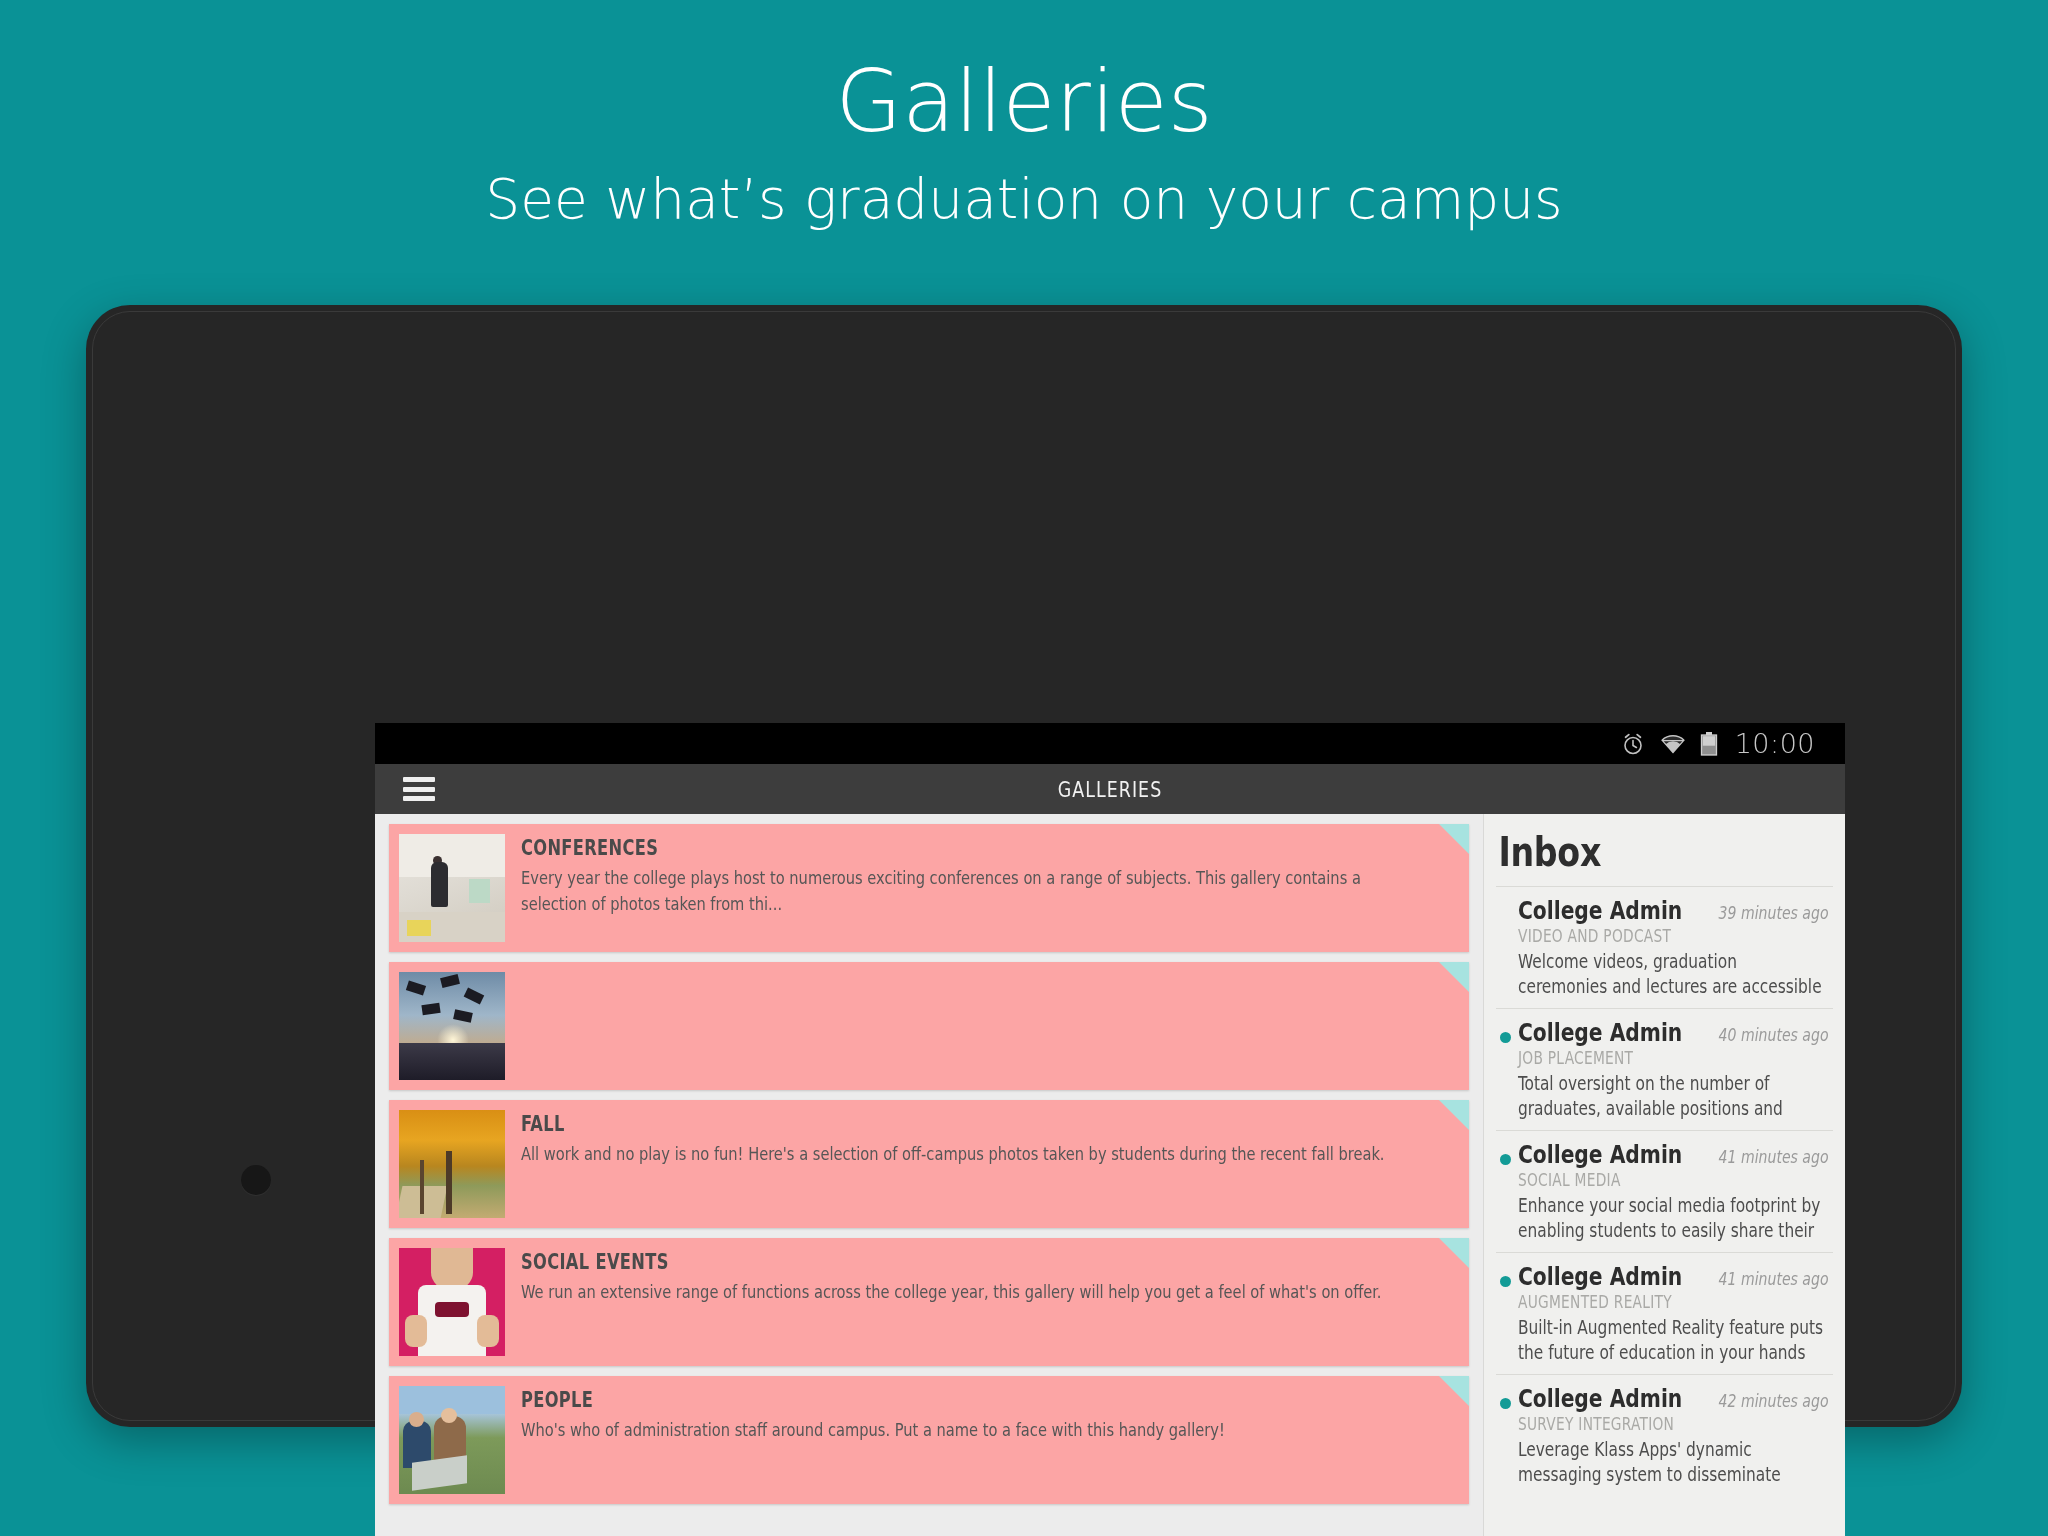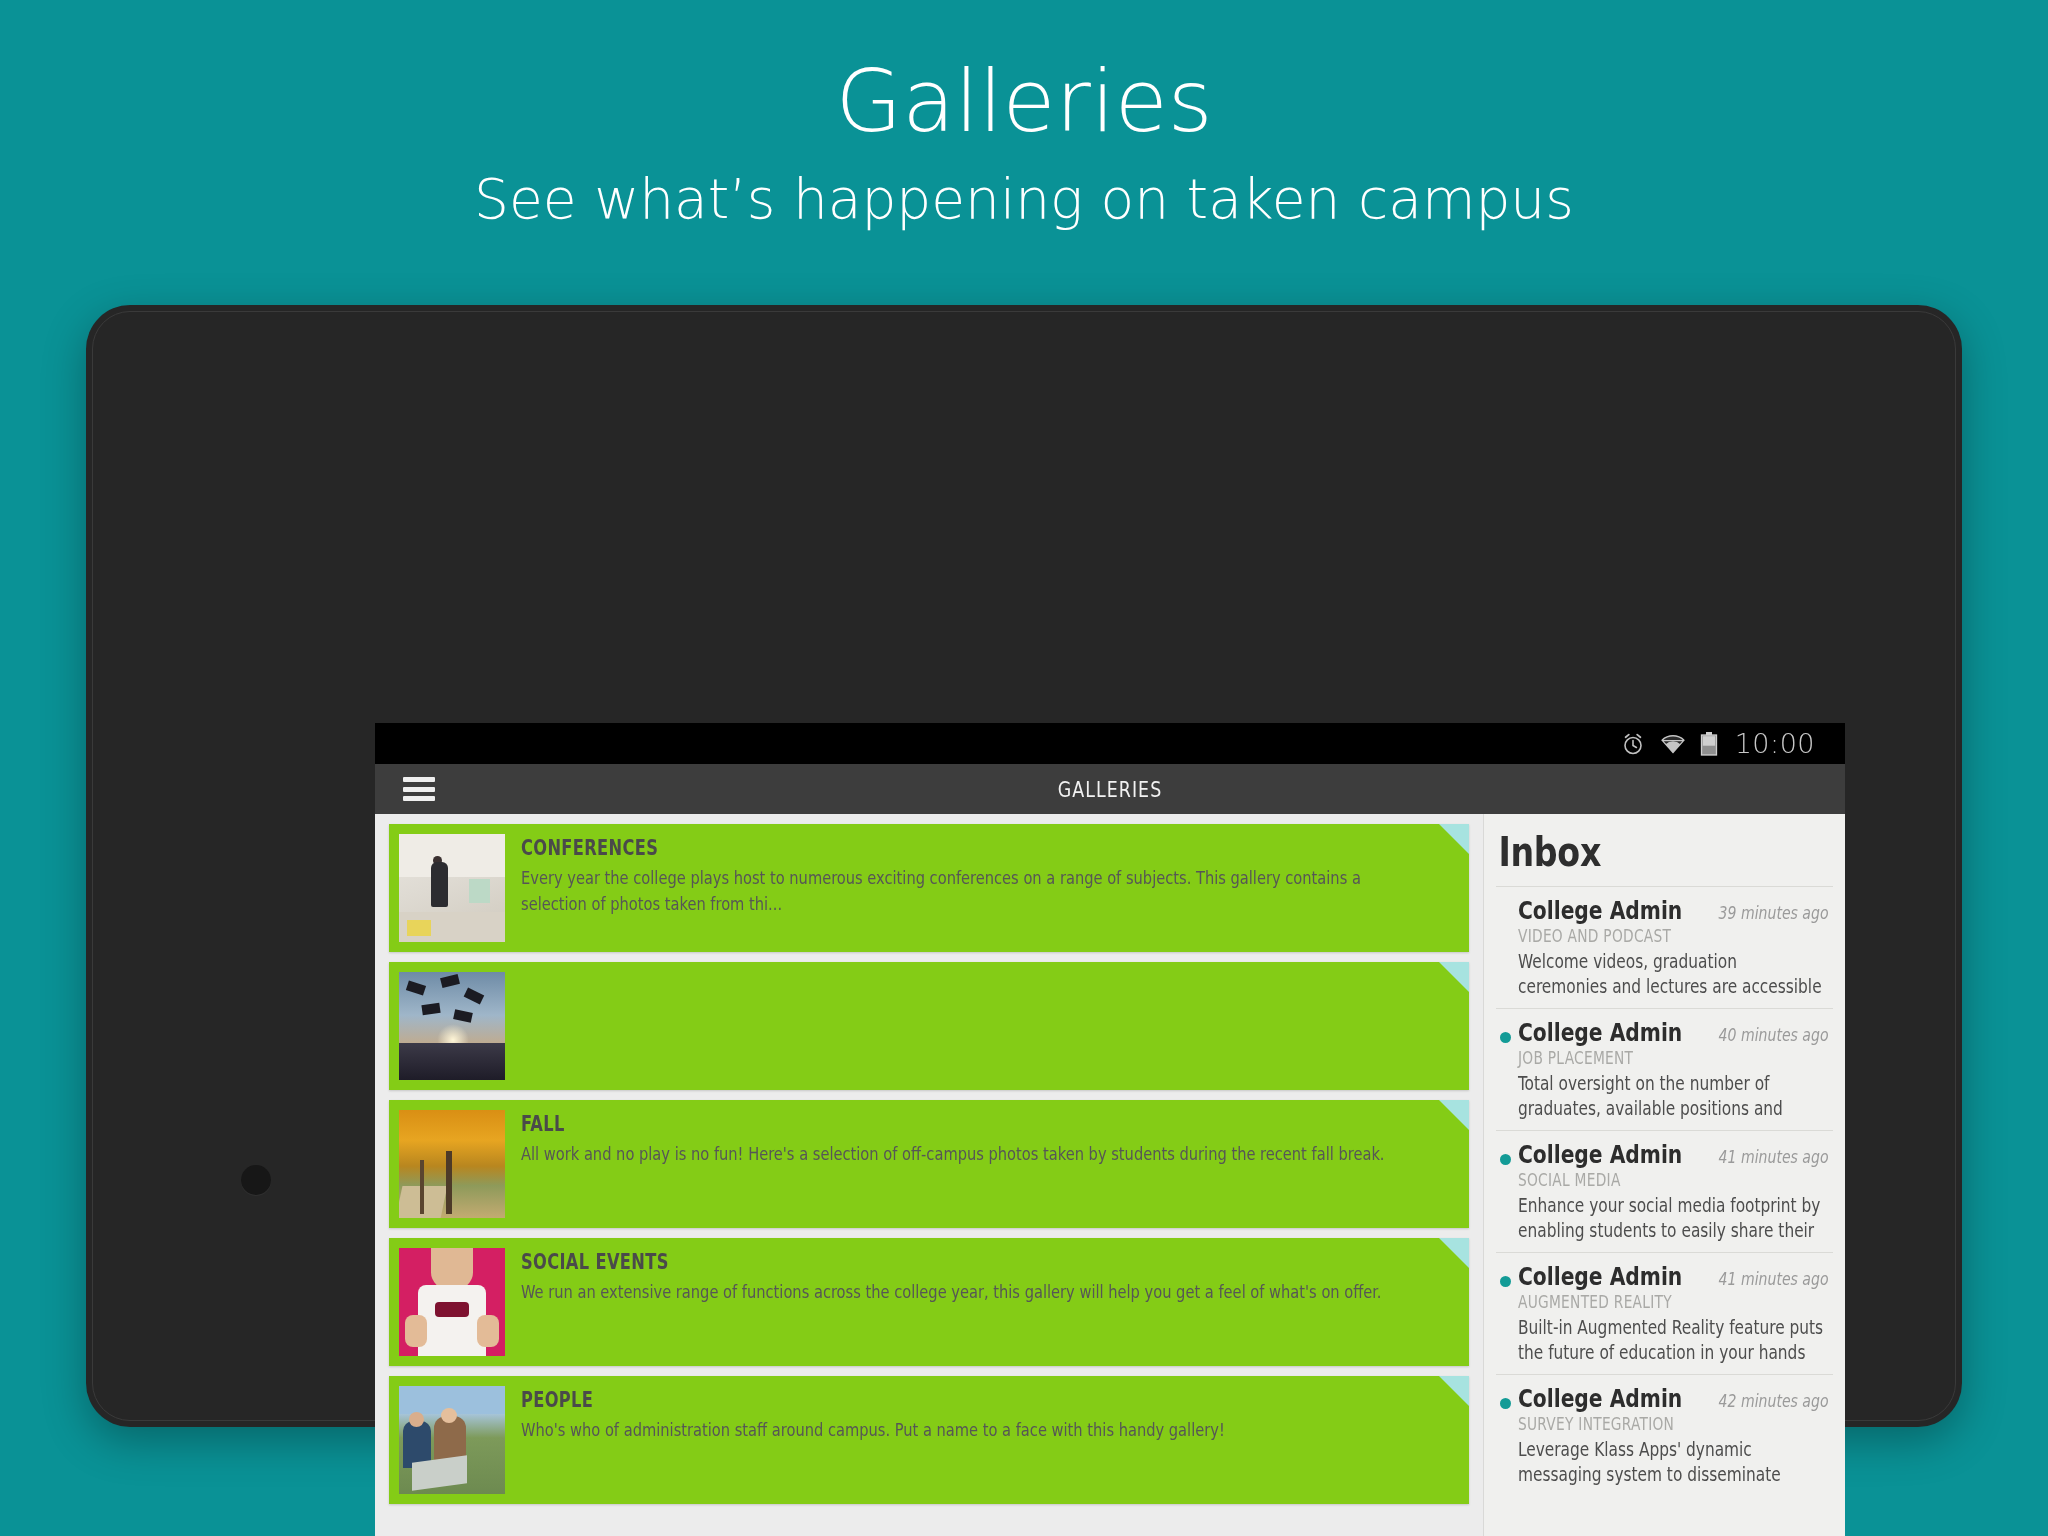--- a/index.html
+++ b/index.html
@@ -92,21 +92,21 @@
     position:relative;height:736px;background:#ececec;
     display:flex;overflow:hidden;
   }
 
   
   .gallery-col{
     width:1108px;box-sizing:border-box;
     padding:10px 14px 0 14px;overflow:hidden;
   }
   .card{
-    position:relative;background:#84cc16;height:128px;margin-bottom:10px;
+    position:relative;background:#fca5a5;height:128px;margin-bottom:10px;
     box-shadow:0 1px 2px rgba(0,0,0,.16);
     display:flex;overflow:hidden;
   }
   .card-corner{
     position:absolute;right:0;top:0;width:0;height:0;
     border-top:30px solid #a7e3e0;
     border-left:30px solid transparent;
   }
   .thumb{
     width:106px;height:108px;margin:10px 0 0 10px;flex:0 0 auto;
@@ -204,21 +204,21 @@
   .t-social .hand1{position:absolute;left:6%;top:62%;width:20%;height:30%;background:#e3bb97;border-radius:8px;}
   .t-social .hand2{position:absolute;right:6%;top:62%;width:20%;height:30%;background:#e3bb97;border-radius:8px;}
 </style>
 </head>
 <body>
 
 <div class="stage">
 
   <div class="promo">
     <div class="promo-title">Galleries</div>
-    <div class="promo-sub">See what’s happening on taken campus</div>
+    <div class="promo-sub">See what’s graduation on your campus</div>
   </div>
 
   <div class="tablet">
     <div class="tablet-inner-edge"></div>
     <div class="cam"></div>
 
     <div class="screen">
 
       <div class="statusbar">
         <div class="sb-icons">

